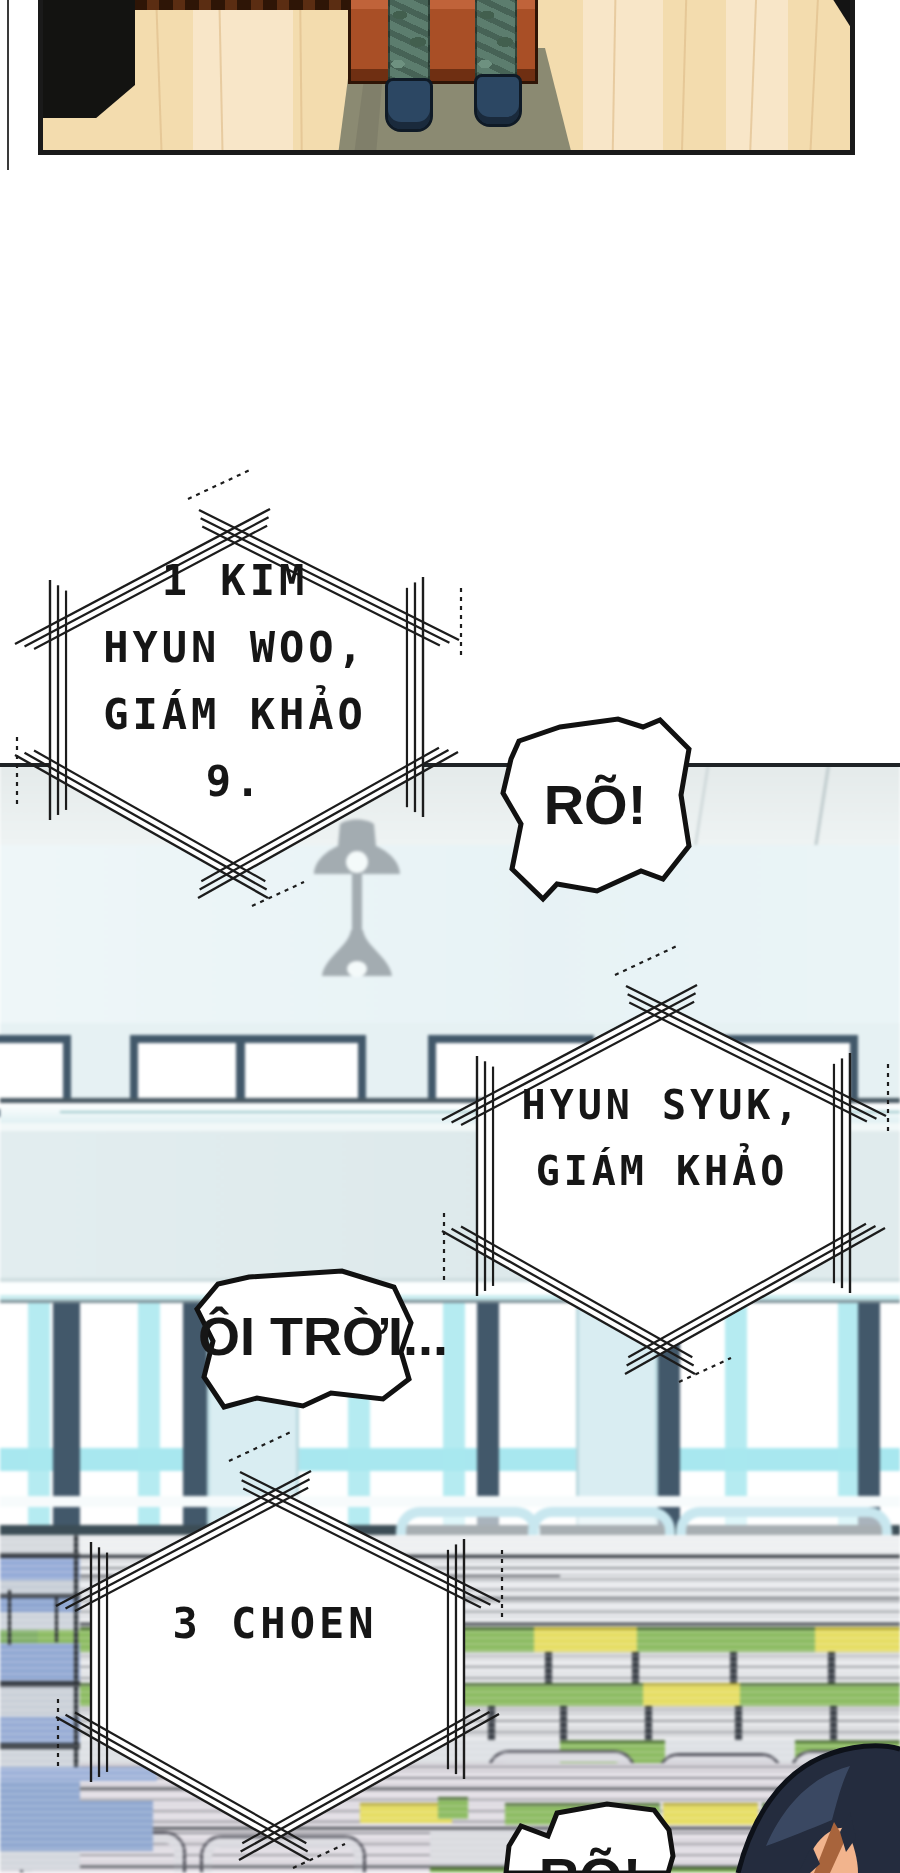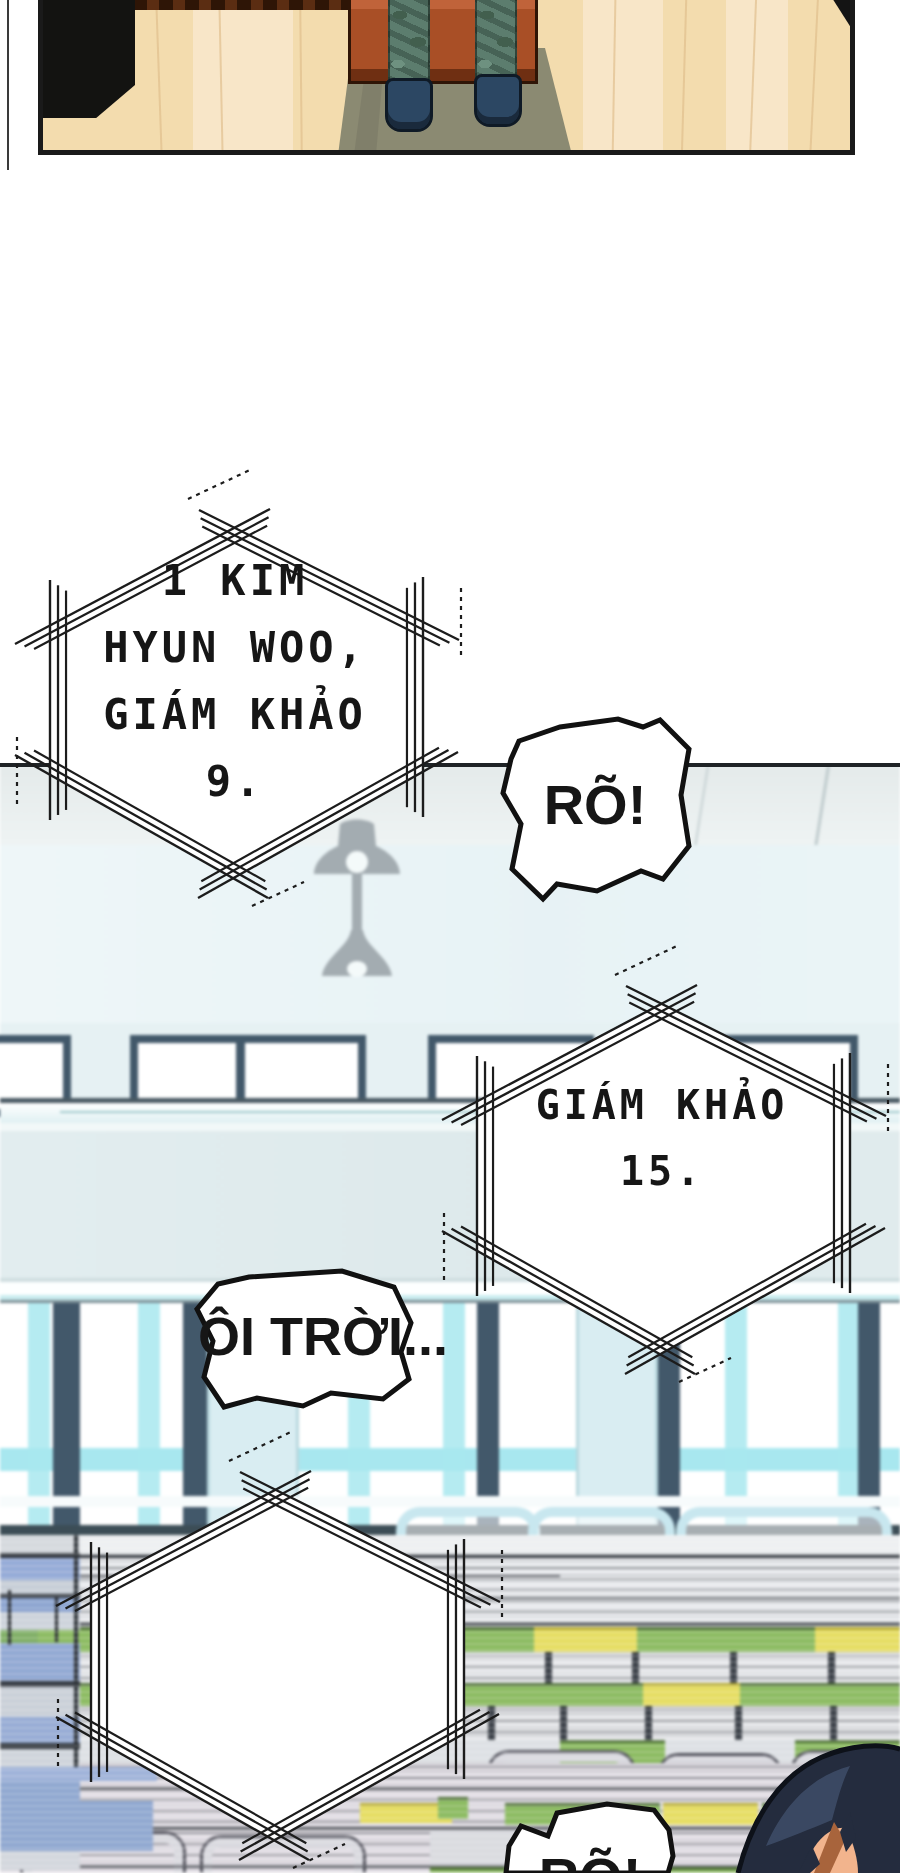--- a/index.html
+++ b/index.html
@@ -294,23 +294,24 @@
   <div class="btext hextext" style="left:55px;top:547px;width:360px;">
     <div>1 KIM</div>
     <div>HYUN WOO,</div>
     <div>GIÁM KHẢO</div>
     <div>9.</div>
   </div>
 
   <div class="btext shout" style="left:500px;top:772px;width:190px;font-size:56px;">RÕ!</div>
 
   <div class="btext hextext" style="left:482px;top:1072px;width:360px;font-size:40px;line-height:66px;">
+    <div>HYUN SYUK,</div>
     <div>GIÁM KHẢO</div>
-    <div>15.</div>
   </div>
 
   <div class="btext shout" style="left:198px;top:1305px;width:210px;font-size:54px;">ÔI TRỜI...</div>
 
   <div class="btext hextext" style="left:90px;top:1590px;width:370px;">
+    <div>3 CHOEN</div>
   </div>
 
   <div class="btext shout" style="left:500px;top:1845px;width:180px;font-size:56px;">RÕ!</div>
 </div>
 
 </body></html>

